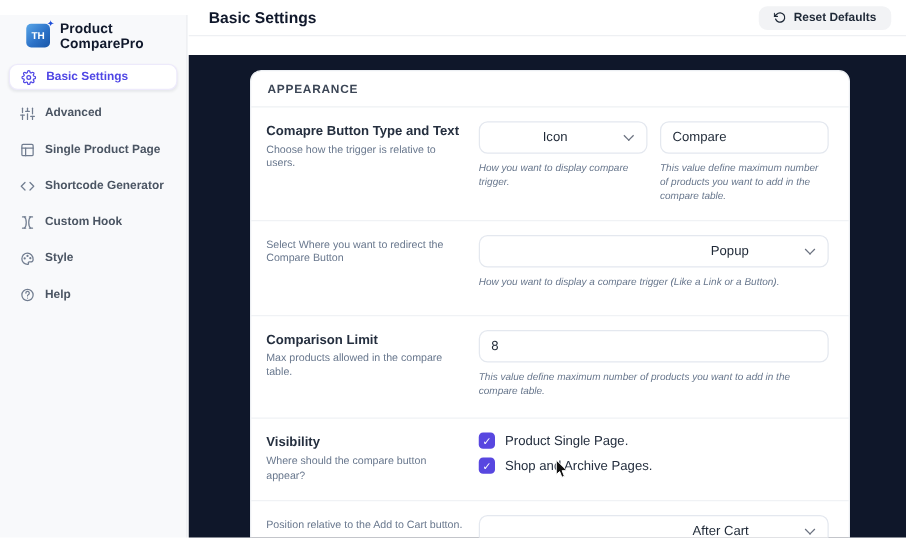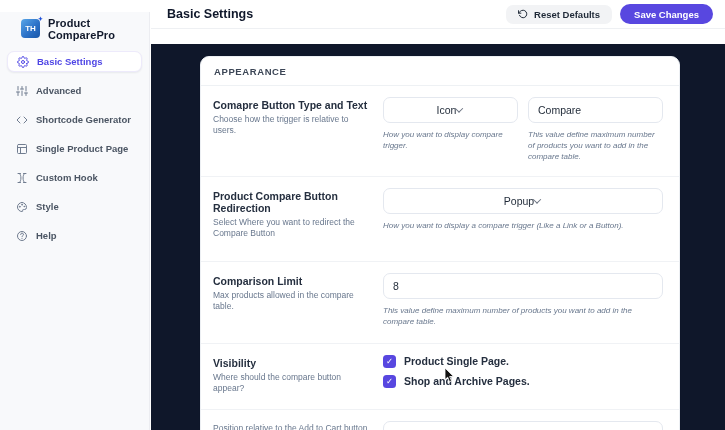--- a/index.html
+++ b/index.html
@@ -78,35 +78,35 @@
   .row-label p { font-size:8.5px; color:#68778d; line-height:1.35; }
   .row-fields { flex:1; min-width:0; }
   .fields-2col { display:flex; gap:10px; }
   .fields-2col > div { flex:1; min-width:0; }
 
   .select, .tinput {
     display:flex; align-items:center; height:26px; width:100%;
     border:1px solid #e4e8ef; border-radius:7px; background:#fff; padding:0 9px;
     font-size:10.5px; color:#1f2937;
   }
-  .select { justify-content:center; cursor:pointer; }
+  .select { justify-content:flex-end; cursor:pointer;gap:46px; }
   .chev {
     width:6px; height:6px; border-right:1.4px solid #6b7280; border-bottom:1.4px solid #6b7280;
     transform:rotate(45deg) translate(-1px,-1px); margin-right:2px; flex:none;
   }
   .tinput { font-family:inherit; outline:none; }
   .helper { margin-top:6px; font-size:8px; font-style:italic; color:#68778d; line-height:1.4; }
 
   .check-item { display:flex; align-items:center; gap:8px; margin-bottom:7px; cursor:pointer; }
   .check-item:last-child { margin-bottom:0; }
   .checkbox {
     width:13px; height:13px; border-radius:3.5px; background:var(--accent);
     color:#fff; font-size:8.5px; display:flex; align-items:center; justify-content:center; flex:none;
   }
-  .check-label { font-size:10.5px; font-weight:bold; color:#252f3f; }
+  .check-label { font-size:10.5px; font-weight:normal; color:#252f3f; }
 
   .cursor { position:absolute; left:444px; top:367px; width:12px; height:17px; z-index:50; pointer-events:none; }
 </style>
 </head>
 <body>
 
 <aside class="sidebar">
   <div class="brand">
     <div class="logo">
       <span>TH</span>
@@ -131,32 +131,32 @@
           <line x1="20" y1="21" x2="20" y2="16"></line>
           <line x1="20" y1="12" x2="20" y2="3"></line>
           <line x1="1" y1="14" x2="7" y2="14"></line>
           <line x1="9" y1="8" x2="15" y2="8"></line>
           <line x1="17" y1="16" x2="23" y2="16"></line>
         </svg>
       <span class="nav-label">Advanced</span>
     </div>
     <div class="nav-item">
       <svg viewBox="0 0 24 24" fill="none" stroke-width="2" stroke-linecap="round" stroke-linejoin="round">
-          <polyline points="16 18 22 12 16 6"></polyline>
-          <polyline points="8 6 2 12 8 18"></polyline>
-        </svg>
-      <span class="nav-label">Shortcode Generator</span>
-    </div>
-    <div class="nav-item">
-      <svg viewBox="0 0 24 24" fill="none" stroke-width="2" stroke-linecap="round" stroke-linejoin="round">
           <rect x="3" y="3" width="18" height="18" rx="2"></rect>
           <line x1="3" y1="9" x2="21" y2="9"></line>
           <line x1="9" y1="21" x2="9" y2="9"></line>
         </svg>
       <span class="nav-label">Single Product Page</span>
+    </div>
+    <div class="nav-item">
+      <svg viewBox="0 0 24 24" fill="none" stroke-width="2" stroke-linecap="round" stroke-linejoin="round">
+          <polyline points="16 18 22 12 16 6"></polyline>
+          <polyline points="8 6 2 12 8 18"></polyline>
+        </svg>
+      <span class="nav-label">Shortcode Generator</span>
     </div>
     <div class="nav-item">
       <svg viewBox="0 0 24 24" fill="none" stroke-width="2" stroke-linecap="round">
           <path d="M7 3c4 3.2 4 14.8 0 18"></path>
           <path d="M17 3c-4 3.2-4 14.8 0 18"></path>
           <line x1="4" y1="3" x2="9" y2="3"></line>
           <line x1="4" y1="21" x2="9" y2="21"></line>
           <line x1="15" y1="3" x2="20" y2="3"></line>
           <line x1="15" y1="21" x2="20" y2="21"></line>
         </svg>
@@ -185,21 +185,20 @@
 <header class="topbar">
   <h1 class="page-title">Basic Settings</h1>
   <div class="topbar-actions">
     <button class="btn-reset">
       <svg viewBox="0 0 24 24" fill="none" stroke-width="2.4" stroke-linecap="round" stroke-linejoin="round">
           <polyline points="1 4 1 10 7 10"></polyline>
           <path d="M3.51 15a9 9 0 1 0 2.13-9.36L1 10"></path>
         </svg>
       <span>Reset Defaults</span>
     </button>
-    <button class="btn-save">Save Changes</button>
   </div>
 </header>
 
 <main class="main">
   <section class="card">
     <div class="card-header">APPEARANCE</div>
 
     <div class="row">
       <div class="row-label">
         <b>Comapre Button Type and Text</b>
@@ -215,21 +214,20 @@
         </div>
         <div>
           <input class="tinput" type="text" value="Compare" style="">
           <div class="helper">This value define maximum number of products you want to add in the compare table.</div>
         </div>
       </div>
     </div>
 
     <div class="row" style="padding-bottom:21px">
       <div class="row-label">
-        <b>Product Compare Button Redirection</b>
         <p>Select Where you want to redirect the Compare Button</p>
       </div>
       <div class="row-fields">
         <div class="select">
           <span>Popup</span>
           <span class="chev"></span>
         </div>
         <div class="helper">How you want to display a compare trigger (Like a Link or a Button).</div>
       </div>
     </div>

